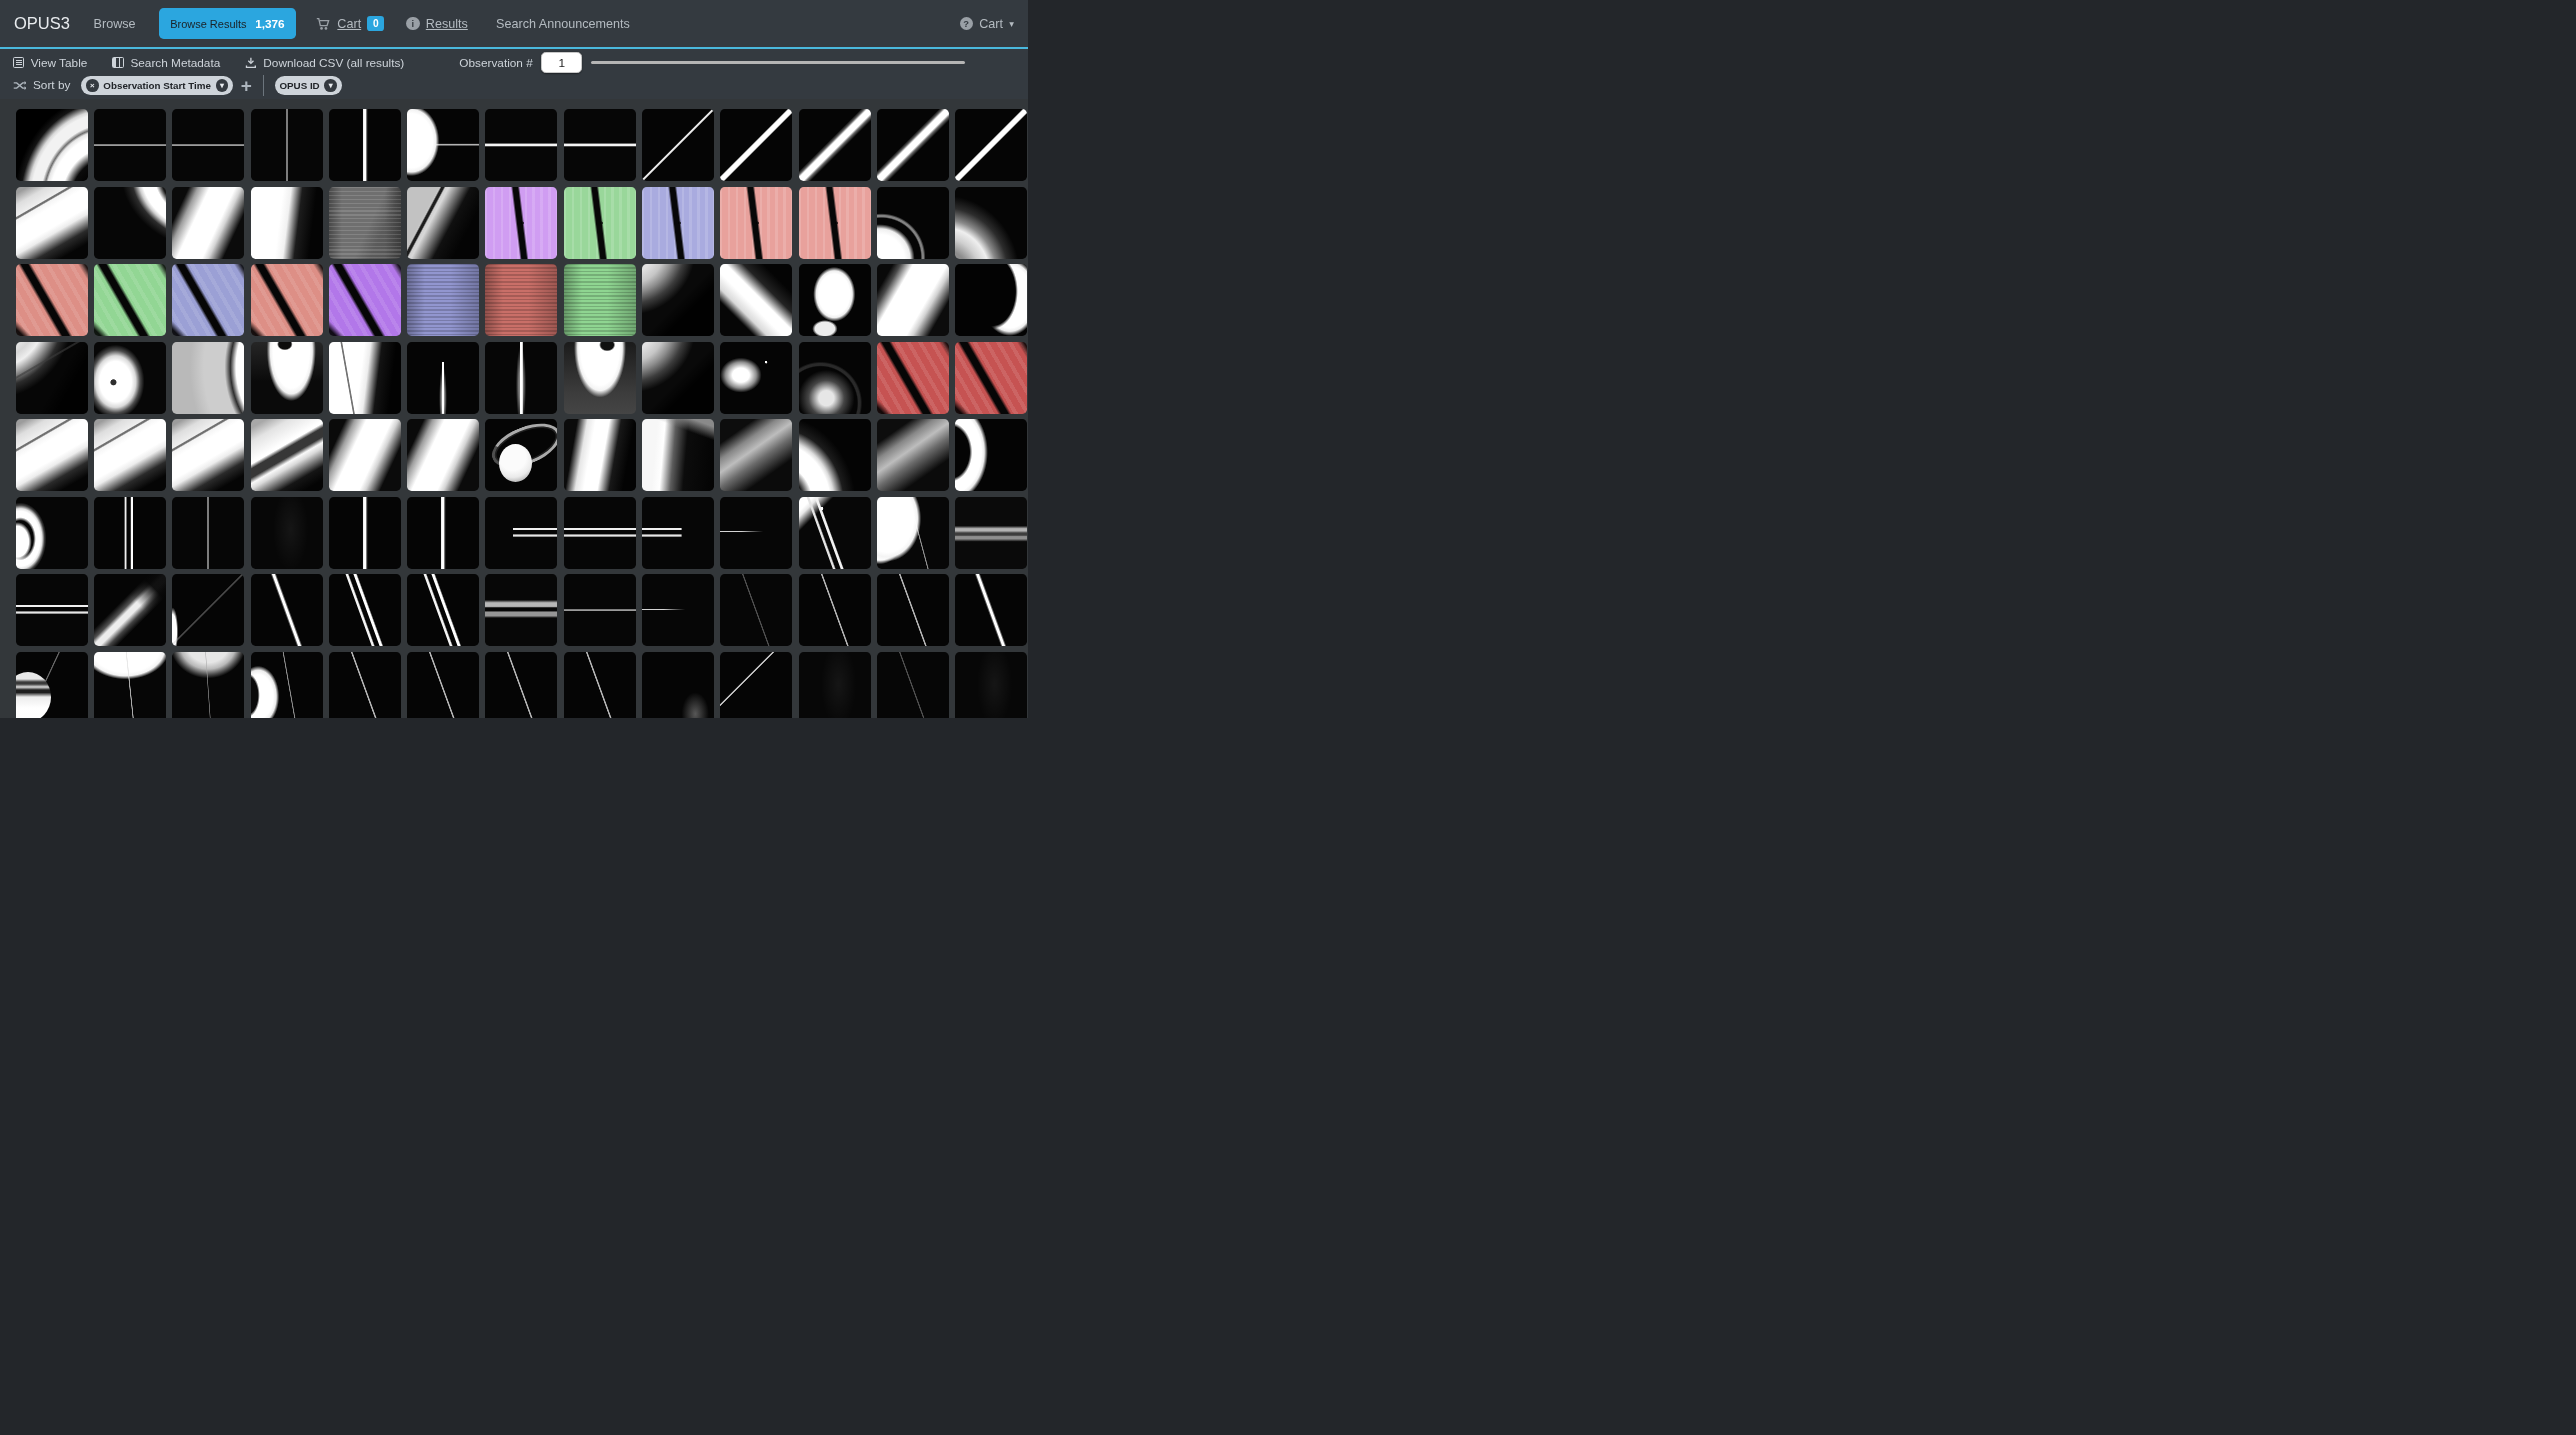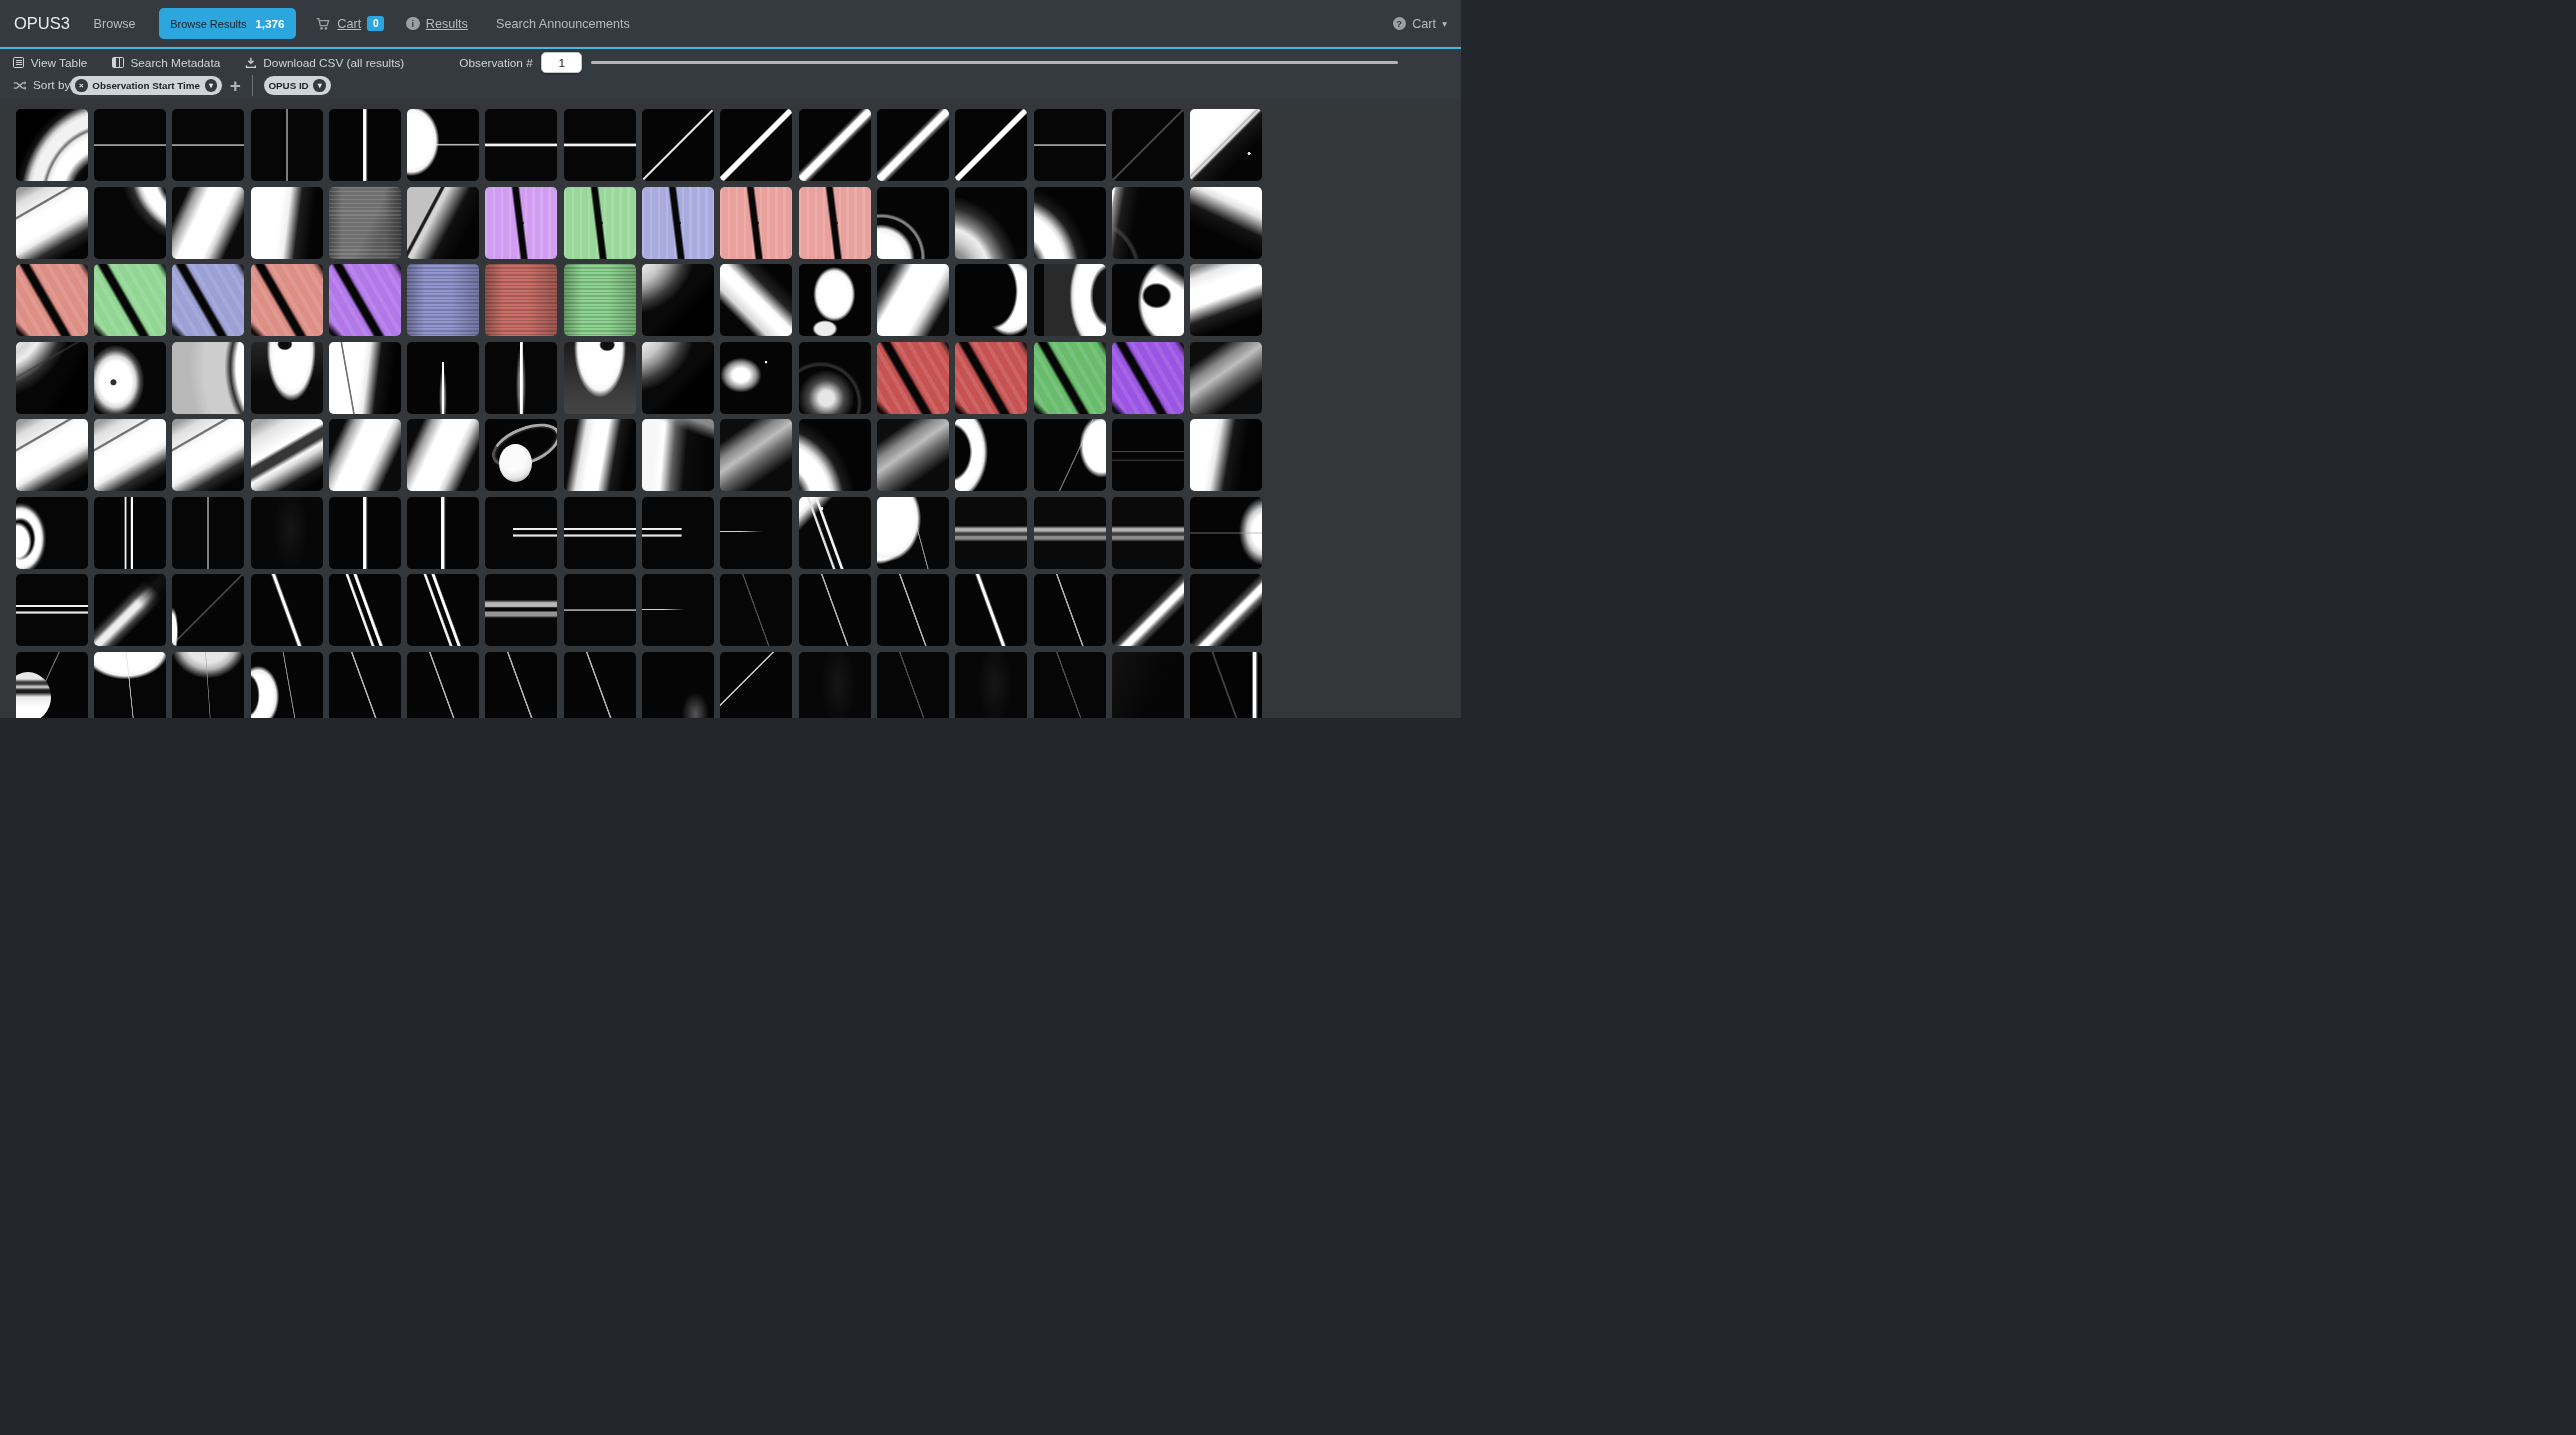--- a/index.html
+++ b/index.html
@@ -1,18 +1,18 @@
 <!DOCTYPE html>
 <html style="font-size:12.6px"><head>
 <meta charset="utf-8">
 <style>
   * { box-sizing: border-box; margin: 0; padding: 0; }
   html,body { background:#23262a; }
   body { font-family:"Liberation Sans", sans-serif; }
-  .page { width:1461px; height:718px; background:#ec4899; overflow:hidden; position:relative; }
+  .page { width:1028px; height:718px; background:#ec4899; overflow:hidden; position:relative; }
 
   
   .navbar { height:47px; background:#343a40; display:flex; align-items:center; padding:0 14px; }
   .brand { font-size:16.5px; color:#e9ecef; margin-right:23.6px; cursor:pointer; }
   .nav-link { color:#b4bbc1; font-size:12.6px; margin-right:23.6px; cursor:pointer; white-space:nowrap; }
   .browse-btn { background:#2ba6df; border-radius:4.7px; padding:8.6px 11px; display:flex; gap:8.6px; align-items:center; margin-right:20.4px; cursor:pointer; }
   .browse-label { color:#1b2125; font-size:11px; }
   .browse-count { color:#fff; font-weight:bold; font-size:11.8px; }
   .nav-group { display:flex; align-items:center; gap:6.3px; margin-right:22px; cursor:pointer; }
   .nav-group .nav-link { margin-right:0;text-decoration:underline; }
@@ -30,21 +30,21 @@
     background:linear-gradient(to bottom, transparent 18%, #ced4da 18% 32%, transparent 32% 48%, #ced4da 48% 62%, transparent 62% 78%, #ced4da 78% 92%, transparent 92%) 60% 50%/72% 72% no-repeat; }
   .ico-cols { width:11.8px; height:11px; border:1.3px solid #ced4da; border-radius:1.6px;
     background:linear-gradient(to right, #ced4da 0 30%, transparent 30% 58%, #ced4da 58% 70%, transparent 70%); }
   .obs-group { display:flex; align-items:center; flex:1; margin-left:30px; margin-right:50px; gap:8.6px; }
   .obs-label { color:#ced4da; font-size:11.8px; white-space:nowrap; }
   .obs-input { width:41px; height:20.4px; border-radius:4.7px; border:0.8px solid #c8c8c8; background:#fff; color:#222;
     font-size:11.8px; text-align:center; font-family:"Liberation Sans",sans-serif; box-shadow:0 0.8px 1.6px rgba(0,0,0,.4); }
   .slider-track { flex:1; height:3.1px; background:#b5b5b5; border-radius:1.6px; cursor:pointer; }
 
   .tb-row2 { display:flex; align-items:center; height:22px; margin-top:1.6px; }
-  .sortby { color:#ced4da; font-size:11.8px; display:flex; gap:7px; align-items:center; }
+  .sortby { color:#ced4da; font-size:11.8px; display:flex; gap:7px; align-items:center; margin-right:11px; }
   .pill { background:#ced4da; border-radius:10.2px; height:19.7px; display:flex; align-items:center; gap:4.7px; padding:0 4.7px; font-weight:bold; font-size:9.8px; color:#212529; cursor:pointer; white-space:nowrap; }
   .pill-ico { width:12.6px; height:12.6px; border-radius:50%; background:#343a40; color:#e9ecef; font-size:7.9px; display:flex; align-items:center; justify-content:center; line-height:1; cursor:pointer; }
   .plus-btn { color:#adb5bd; font-size:19px; font-weight:bold; margin:0 11px 0 7.9px; cursor:pointer; line-height:1; }
   .vdiv { width:0.8px; height:20.4px; background:#6c757d; margin-right:11px; }
 
   
   .gallery { background:#33373a; height:620px; overflow:hidden; padding:10.2px 20.4px 0 15.7px; }
   .grid { display:grid; grid-template-columns:repeat(16, 72px); gap:5.5px 6.3px; }
   .tile { width:72px; height:72px; border-radius:4.7px; background:#0a0a0a; position:relative; overflow:hidden; cursor:pointer; }
 

